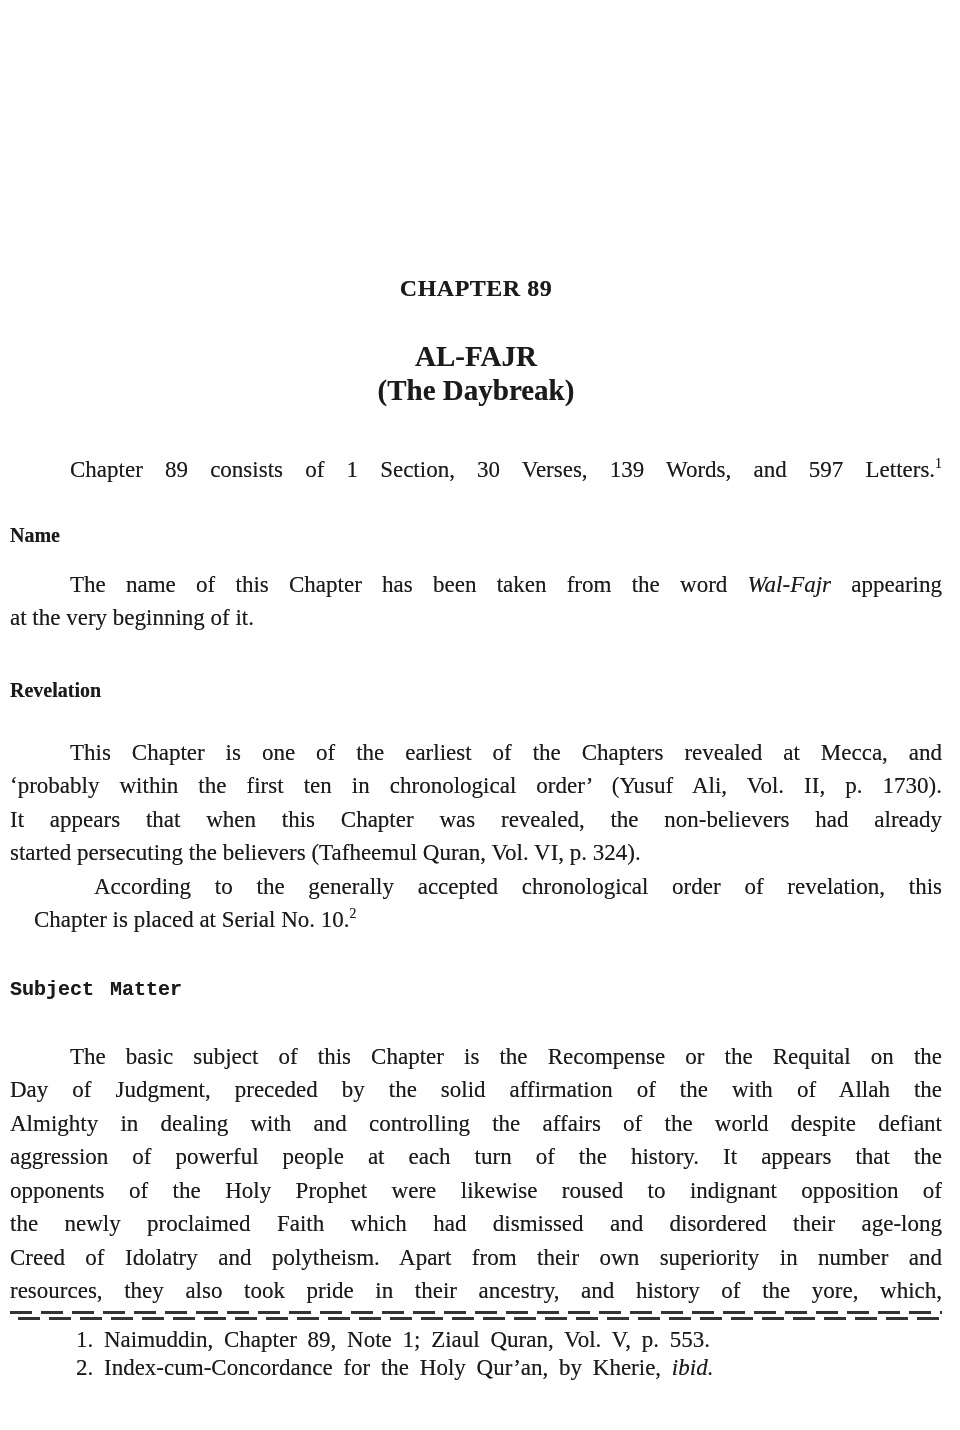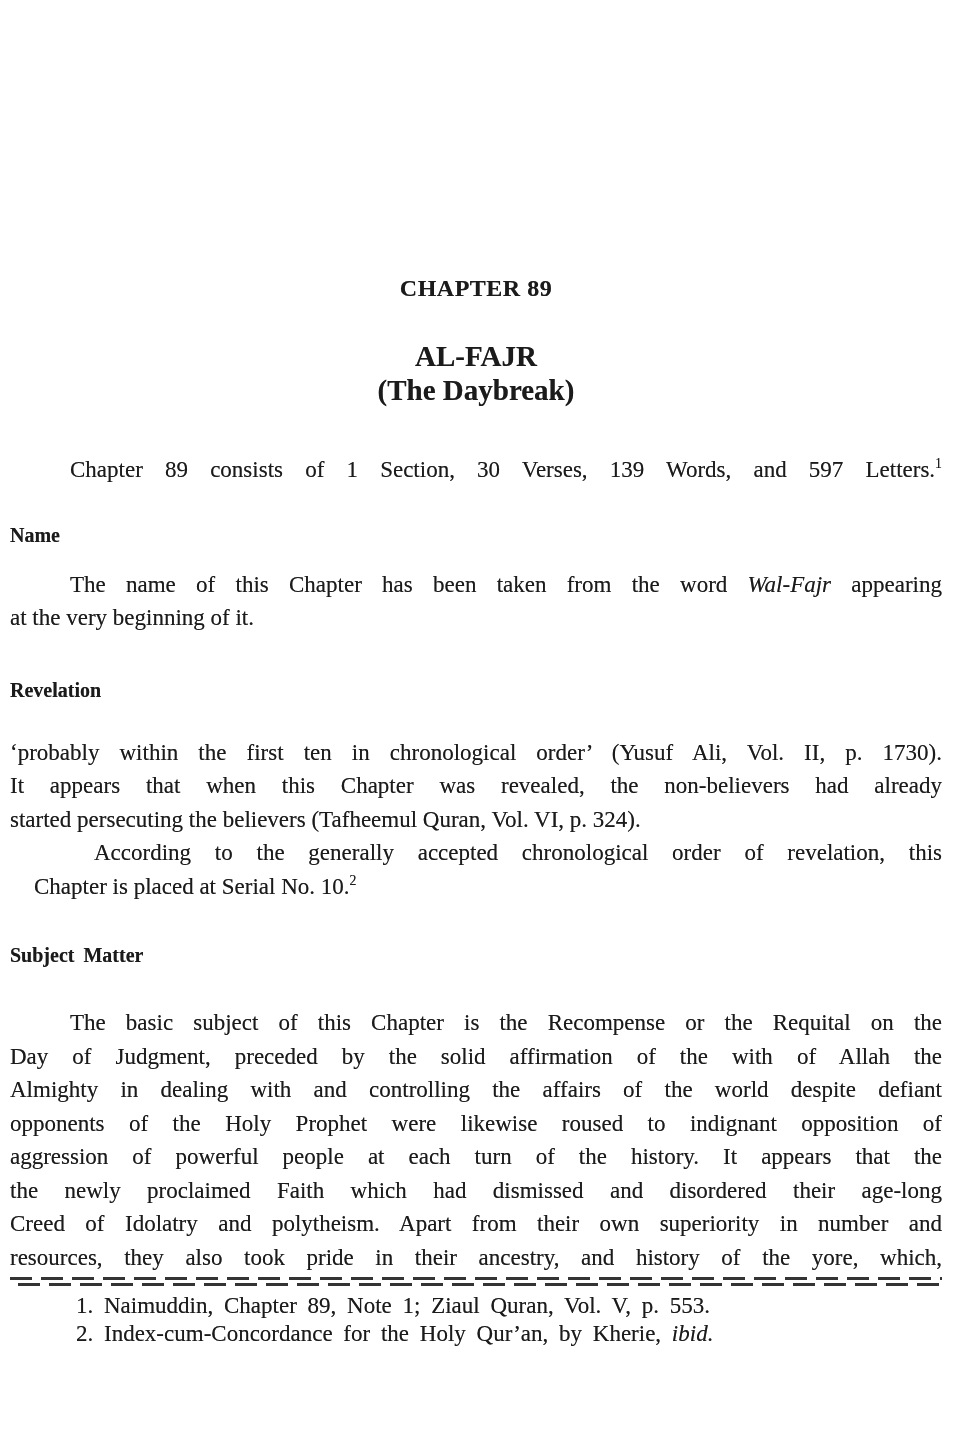--- a/index.html
+++ b/index.html
@@ -42,21 +42,21 @@
   .intro-para { margin-top: 46px; }
 
   .section-heading {
     font-weight: 700;
     font-size: 20px;
     line-height: 27px;
     word-spacing: 4px;
   }
   .h-name       { margin-top: 35px; }
   .h-revelation { margin-top: 42px; }
-  .h-subject    { margin-top: 39px; }
+  .h-subject    { margin-top: 39px; font-family: Liberation Mono, monospace; }
 
   .body-para { font-size: 23px; }
   .name-para       { margin-top: 19px; }
   .revelation-para1{ margin-top: 32px; }
   .revelation-para2{ margin-top: 0; margin-left: 24px; }
   .subject-para    { margin-top: 37px; }
 
   .tline {
     font-size: 23px;
     line-height: 33.5px;
@@ -108,38 +108,39 @@
   <div class="section-heading h-name">Name</div>
 
   <div class="body-para name-para">
       <div class="tline indent">The name of this Chapter has been taken from the word <i>Wal-Fajr</i> appearing</div>
       <div class="tline final">at the very beginning of it.</div>
     </div>
 
   <div class="section-heading h-revelation">Revelation</div>
 
   <div class="body-para revelation-para1">
+      <div class="tline indent">This Chapter is one of the earliest of the Chapters revealed at Mecca, and</div>
       <div class="tline">‘probably within the first ten in chronological order’ (Yusuf Ali, Vol. II, p. 1730).</div>
       <div class="tline">It appears that when this Chapter was revealed, the non-believers had already</div>
       <div class="tline final">started persecuting the believers (Tafheemul Quran, Vol. VI, p. 324).</div>
     </div>
 
   <div class="body-para revelation-para2">
       <div class="tline indent">According to the generally accepted chronological order of revelation, this</div>
       <div class="tline final">Chapter is placed at Serial No. 10.<sup>2</sup></div>
     </div>
 
   <div class="section-heading h-subject">Subject Matter</div>
 
   <div class="body-para subject-para">
       <div class="tline indent">The basic subject of this Chapter is the Recompense or the Requital on the</div>
       <div class="tline">Day of Judgment, preceded by the solid affirmation of the with of Allah the</div>
       <div class="tline">Almighty in dealing with and controlling the affairs of the world despite defiant</div>
+      <div class="tline">aggression of powerful people at each turn of the history. It appears that the</div>
       <div class="tline">opponents of the Holy Prophet were likewise roused to indignant opposition of</div>
-      <div class="tline">aggression of powerful people at each turn of the history. It appears that the</div>
       <div class="tline">the newly proclaimed Faith which had dismissed and disordered their age-long</div>
       <div class="tline">Creed of Idolatry and polytheism. Apart from their own superiority in number and</div>
       <div class="tline">resources, they also took pride in their ancestry, and history of the yore, which,</div>
     </div>
 
   <div class="fn-sep"></div>
 
   <div class="footnotes">
       <div class="tline nostretch">1.  Naimuddin,  Chapter  89,  Note  1;  Ziaul  Quran,  Vol.  V,  p.  553.</div>
       <div class="tline nostretch final">2.  Index-cum-Concordance  for  the  Holy  Qur’an,  by  Kherie,  <i>ibid.</i></div>

